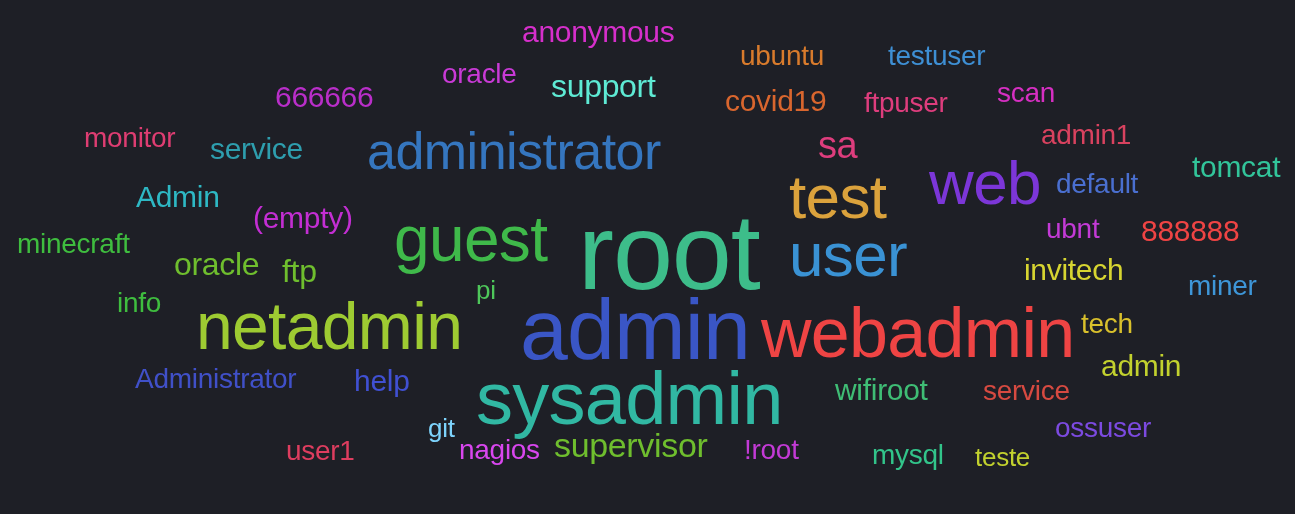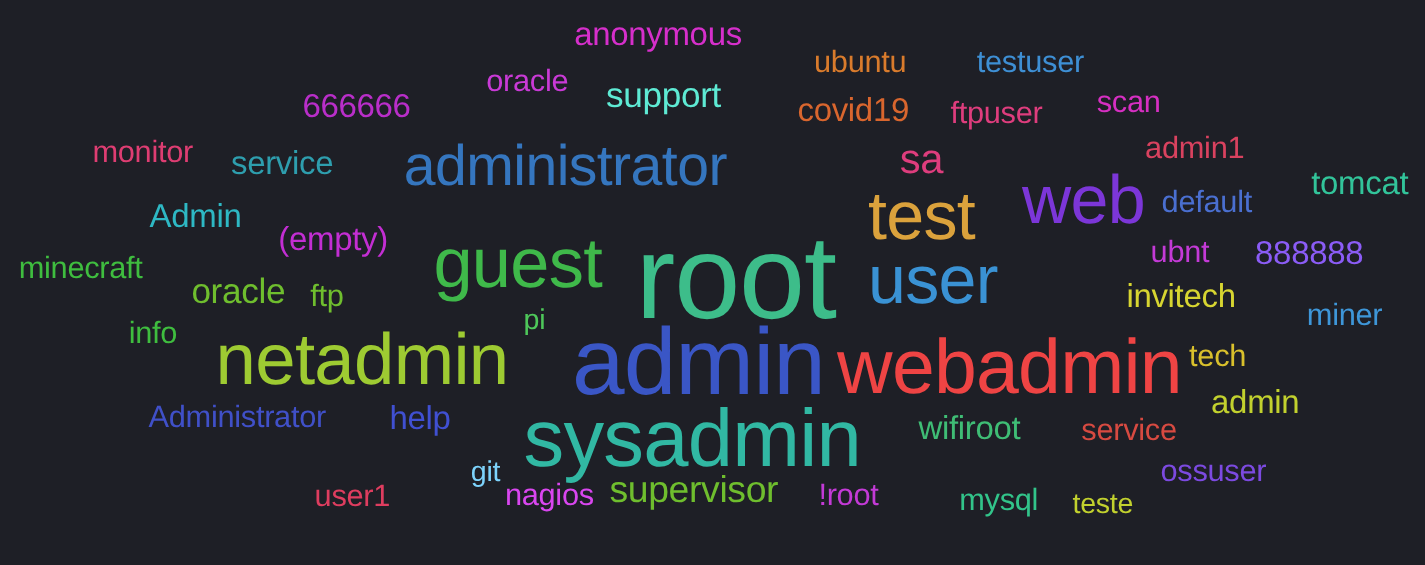--- a/index.html
+++ b/index.html
@@ -39,21 +39,21 @@
     <span class="cloud-word" style="left: 789px; top: 224px; font-size: 62px; color: rgb(58, 146, 212);">user</span>
     <span class="cloud-word" style="left: 789px; top: 166px; font-size: 62px; color: rgb(219, 162, 60);">test</span>
     <span class="cloud-word" style="left: 929px; top: 152px; font-size: 62px; color: rgb(124, 54, 216);">web</span>
     <span class="cloud-word" style="left: 367px; top: 125px; font-size: 52px; color: rgb(53, 118, 191);">administrator</span>
     <span class="cloud-word" style="left: 554px; top: 428px; font-size: 34px; color: rgb(111, 190, 46);">supervisor</span>
     <span class="cloud-word" style="left: 135px; top: 365px; font-size: 28px; color: rgb(64, 80, 200);">Administrator</span>
     <span class="cloud-word" style="left: 1024px; top: 255px; font-size: 30px; color: rgb(215, 213, 49);">invitech</span>
     <span class="cloud-word" style="left: 1101px; top: 351px; font-size: 30px; color: rgb(194, 209, 46);">admin</span>
     <span class="cloud-word" style="left: 835px; top: 375px; font-size: 30px; color: rgb(63, 189, 117);">wifiroot</span>
     <span class="cloud-word" style="left: 1192px; top: 152px; font-size: 30px; color: rgb(50, 196, 154);">tomcat</span>
-    <span class="cloud-word" style="left: 1141px; top: 216px; font-size: 30px; color: #8b5cf6; text-align: right;">888888</span>
+    <span class="cloud-word" style="left: 1141px; top: 216px; font-size: 30px; color: #ef4444; text-align: right;">888888</span>
     <span class="cloud-word" style="left: 983px; top: 377px; font-size: 28px; color: rgb(215, 74, 65);">service</span>
     <span class="cloud-word" style="left: 1041px; top: 121px; font-size: 28px; color: rgb(217, 66, 95);">admin1</span>
     <span class="cloud-word" style="left: 1056px; top: 170px; font-size: 28px; color: rgb(74, 111, 208);">default</span>
     <span class="cloud-word" style="left: 1055px; top: 414px; font-size: 28px; color: rgb(124, 74, 224);">ossuser</span>
     <span class="cloud-word" style="left: 1188px; top: 272px; font-size: 28px; color: rgb(62, 150, 216);">miner</span>
     <span class="cloud-word" style="left: 551px; top: 70px; font-size: 32px; color: #5eead4;">support</span>
     <span class="cloud-word" style="left: 522px; top: 17px; font-size: 30px; color: rgb(214, 47, 203);">anonymous</span>
     <span class="cloud-word" style="left: 725px; top: 86px; font-size: 30px; color: rgb(217, 102, 46);">covid19</span>
     <span class="cloud-word" style="left: 864px; top: 89px; font-size: 28px; color: rgb(222, 61, 125);">ftpuser</span>
     <span class="cloud-word" style="left: 275px; top: 82px; font-size: 30px; color: rgb(185, 46, 201);">666666</span>
@@ -61,21 +61,21 @@
     <span class="cloud-word" style="left: 253px; top: 203px; font-size: 30px; color: rgb(195, 46, 211);">(empty)</span>
     <span class="cloud-word" style="left: 442px; top: 60px; font-size: 28px; color: rgb(201, 58, 214);">oracle</span>
     <span class="cloud-word" style="left: 740px; top: 42px; font-size: 28px; color: rgb(217, 123, 44);">ubuntu</span>
     <span class="cloud-word" style="left: 888px; top: 42px; font-size: 28px; color: rgb(62, 143, 212);">testuser</span>
     <span class="cloud-word" style="left: 997px; top: 79px; font-size: 28px; color: rgb(214, 47, 194);">scan</span>
     <span class="cloud-word" style="left: 818px; top: 126px; font-size: 38px; color: rgb(222, 61, 125);">sa</span>
     <span class="cloud-word" style="left: 84px; top: 124px; font-size: 28px; color: rgb(222, 61, 114);">monitor</span>
     <span class="cloud-word" style="left: 136px; top: 182px; font-size: 30px; color: rgb(46, 184, 196);">Admin</span>
     <span class="cloud-word" style="left: 17px; top: 230px; font-size: 28px; color: rgb(63, 189, 63);">minecraft</span>
     <span class="cloud-word" style="left: 174px; top: 248px; font-size: 32px; color: rgb(111, 190, 46);">oracle</span>
-    <span class="cloud-word" style="left: 282px; top: 255px; font-size: 28px; color: rgb(111, 190, 46);">ftp</span>
+    <span class="cloud-word" style="left: 282px; top: 255px; font-size: 32px; color: rgb(111, 190, 46);">ftp</span>
     <span class="cloud-word" style="left: 117px; top: 289px; font-size: 28px; color: rgb(63, 189, 63);">info</span>
     <span class="cloud-word" style="left: 476px; top: 277px; font-size: 26px; color: rgb(78, 199, 90);">pi</span>
     <span class="cloud-word" style="left: 354px; top: 366px; font-size: 30px; color: rgb(64, 80, 210);">help</span>
     <span class="cloud-word" style="left: 1046px; top: 215px; font-size: 28px; color: rgb(195, 58, 214);">ubnt</span>
     <span class="cloud-word" style="left: 1081px; top: 310px; font-size: 28px; color: rgb(217, 192, 44);">tech</span>
     <span class="cloud-word" style="left: 286px; top: 437px; font-size: 28px; color: rgb(222, 61, 95);">user1</span>
     <span class="cloud-word" style="left: 428px; top: 415px; font-size: 26px; color: #7dd3fc;">git</span>
     <span class="cloud-word" style="left: 442px; top: 436px; font-size: 28px; color: #d946ef; margin-left: 17px;">nagios</span>
     <span class="cloud-word" style="left: 744px; top: 436px; font-size: 28px; color: rgb(195, 58, 214);">!root</span>
     <span class="cloud-word" style="left: 872px; top: 441px; font-size: 28px; color: rgb(50, 196, 138);">mysql</span>

